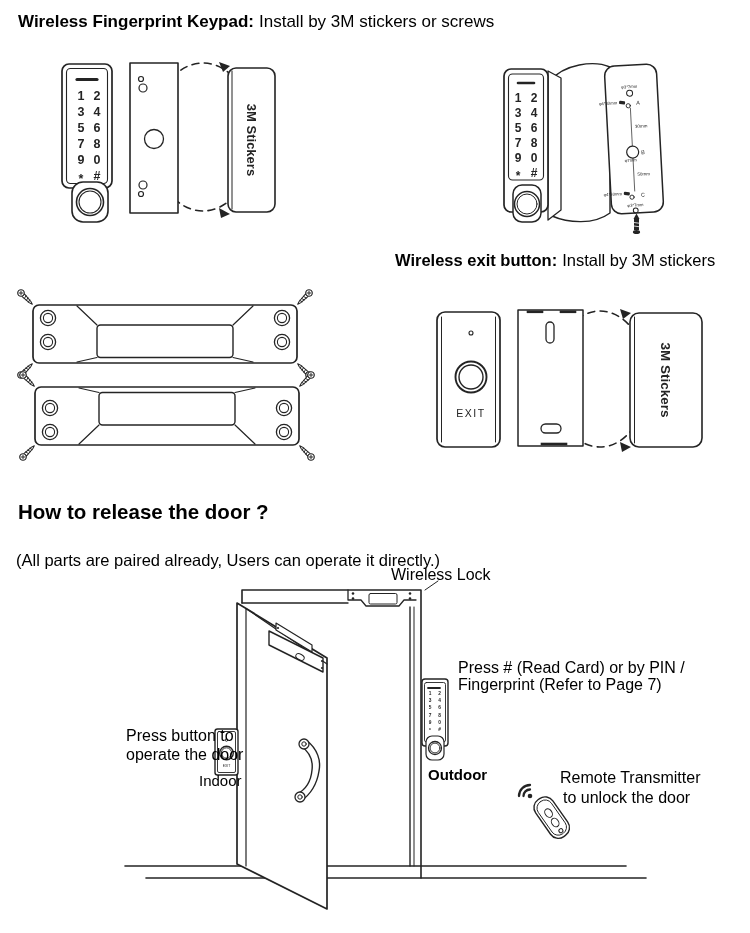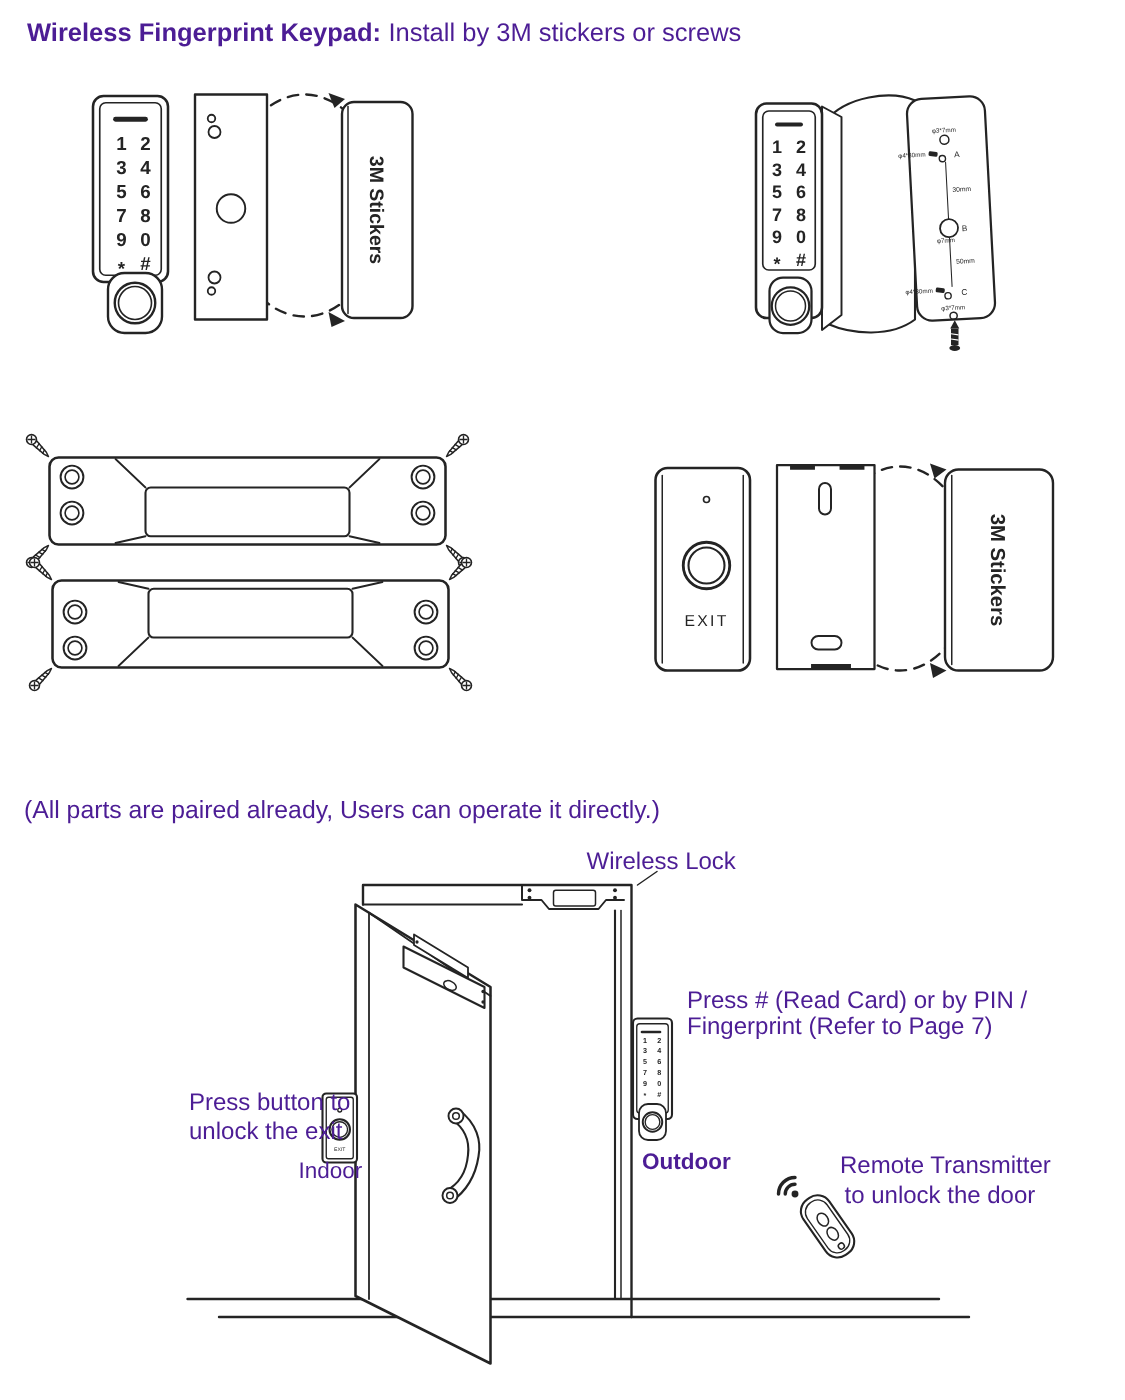--- a/index.html
+++ b/index.html
@@ -1,26 +1,26 @@
 <!DOCTYPE html>
 <html><head>
 <meta charset="utf-8">
 <style>
   html,body{margin:0;padding:0;background:#fff;}
   .page{position:relative;width:750px;height:933px;background:#fff;overflow:hidden;
-        font-family:"Liberation Sans",sans-serif;color:#4c1d95;}
+        font-family:"Liberation Sans",sans-serif;color:#000000;}
   .abs{position:absolute;}
   .hdr{font-size:17px;white-space:nowrap;}
   .hdr .h-bold{font-weight:700;}
   .hdr .h-normal{font-weight:400;margin-left:5px;}
   .hdr2{font-size:16.5px;white-space:nowrap;}
   .hdr2 .h-bold{font-weight:700;}
   .hdr2 .h-normal{font-weight:400;margin-left:5px;}
   .bigtitle{font-size:20.5px;font-weight:700;white-space:nowrap;}
-  .subtitle{font-size:16.5px;white-space:nowrap;}
+  .subtitle{font-size:16.5px;white-space:nowrap;margin-top:20px;}
   .lbl{font-size:16px;white-space:nowrap;}
   .lbl2{font-size:15px;white-space:nowrap;}
   svg text{font-family:"Liberation Sans",sans-serif;fill:#242424;}
   .ln{stroke:#242424;fill:none;stroke-linecap:round;stroke-linejoin:round;}
   .lnf{stroke:#242424;fill:#fff;stroke-linejoin:round;}
   .lns{stroke:#242424;fill:none;stroke-linecap:square;}
   .fillk{fill:#242424;stroke:none;}
   .dash{stroke-dasharray:7 5.5;}
   .kd{font-weight:700;}
 </style>
@@ -135,20 +135,23 @@
       </g>
       <g>
         <rect class="lnf" x="33" y="130" width="28" height="37" rx="9" stroke-width="1.5"></rect>
         <circle class="lnf" cx="47" cy="149" r="12.5" stroke-width="1.5"></circle>
         <circle class="ln" cx="47" cy="149" r="10" stroke-width="1"></circle>
       </g>
     </g>
   </svg>
 
 
+  <div class="abs hdr2" style="left:395px;top:251px;">
+    <span class="h-bold">Wireless exit button:</span><span class="h-normal">Install by 3M stickers</span>
+  </div>
 
   <svg class="abs" style="left:15px;top:282px;" width="310" height="180" viewBox="0 0 310 180">
     <defs>
       <g id="bracket-shape">
         <rect class="lnf" x="0" y="0" width="264" height="58" rx="6" stroke-width="1.7"></rect>
         <path class="ln" stroke-width="1.2" d="M44,1 L64,20 M220,1 L200,20 M44,57 L64,52.5 M220,57 L200,52.5"></path>
         <rect class="lnf" x="64" y="20" width="136" height="32.5" rx="3.5" stroke-width="1.4"></rect>
         <circle class="lnf" cx="15" cy="13" r="7.6" stroke-width="1.3"></circle>
           <circle class="ln" cx="15" cy="13" r="4.6" stroke-width="1.1"></circle>
         <circle class="lnf" cx="15" cy="37" r="7.6" stroke-width="1.3"></circle>
@@ -205,20 +208,21 @@
       <rect class="lnf" x="12" y="12" width="63" height="135" rx="8" stroke-width="1.7"></rect>
       <line class="ln" x1="16.5" y1="17" x2="16.5" y2="142" stroke-width="1"></line>
       <line class="ln" x1="70.5" y1="17" x2="70.5" y2="142" stroke-width="1"></line>
       <circle class="ln" cx="46" cy="33" r="2" stroke-width="1.1"></circle>
       <circle class="ln" cx="46" cy="77" r="15.5" stroke-width="1.9"></circle>
       <circle class="ln" cx="46" cy="77" r="12" stroke-width="1.4"></circle>
       <text x="46" y="117" font-size="10.5" text-anchor="middle" letter-spacing="1.5">EXIT</text>
     </g>
   </svg>
 
+  <div class="abs bigtitle" style="left:18px;top:500px;">How to release the door ?</div>
   <div class="abs subtitle" style="left:16px;top:531px;">(All parts are paired already, Users can operate it directly.)</div>
 
   <svg class="abs" style="left:80px;top:560px;" width="610" height="373" viewBox="0 0 610 373">
 
     <line class="ln" x1="45" y1="306" x2="546" y2="306" stroke-width="1.6"></line>
     <line class="ln" x1="66" y1="318" x2="566" y2="318" stroke-width="1.6"></line>
 
     <g>
       <path class="ln" stroke-width="1.6" d="M162,43 L162,30 L341,30 L341,318"></path>
       <line class="ln" x1="330" y1="47" x2="330" y2="306" stroke-width="1.4"></line>
@@ -304,19 +308,19 @@
       <ellipse class="ln" cx="472" cy="252" rx="3.4" ry="4.6" stroke-width="1"></ellipse>
       <ellipse class="ln" cx="472" cy="263.5" rx="3.4" ry="4.6" stroke-width="1"></ellipse>
       <circle class="ln" cx="472" cy="273.5" r="2" stroke-width="1"></circle>
     </g>
   </svg>
 
   <div class="abs lbl" style="left:391px;top:566px;">Wireless Lock</div>
   <div class="abs lbl" style="left:458px;top:635px;margin-top:24px;">Press # (Read Card) or by PIN /</div>
   <div class="abs lbl" style="left:458px;top:676px;">Fingerprint (Refer to Page 7)</div>
   <div class="abs lbl" style="left:126px;top:727px;">Press button to</div>
-  <div class="abs lbl" style="left:126px;top:746px;">unlock the exit</div>
+  <div class="abs lbl" style="left:126px;top:746px;">operate the door</div>
   <div class="abs lbl2" style="left:199px;top:772px;">Indoor</div>
   <div class="abs lbl2" style="left:428px;top:766px;font-weight:bold;">Outdoor</div>
   <div class="abs lbl" style="left:560px;top:769px;">Remote Transmitter</div>
   <div class="abs lbl" style="left:563px;top:789px;">to unlock the door</div>
 
 </div>
 
 </body></html>

